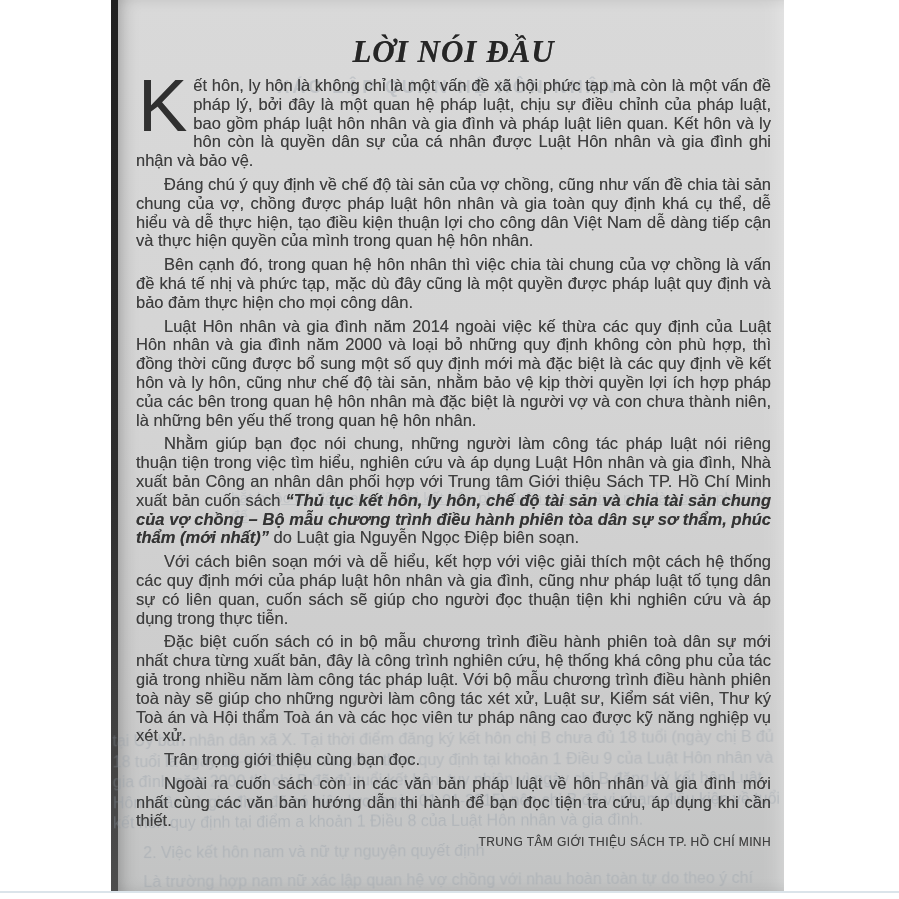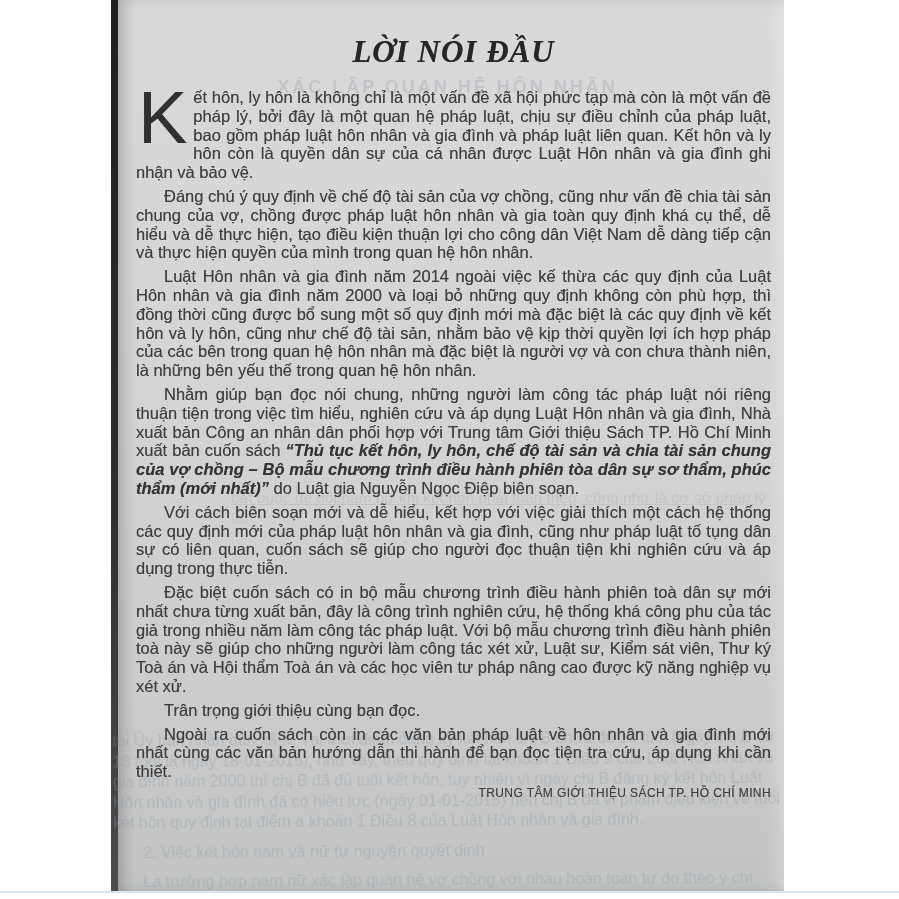--- a/index.html
+++ b/index.html
@@ -23,21 +23,21 @@
   
   .edge {
     position: absolute; left: 0; top: 0; bottom: 0; width: 7px;
     background: linear-gradient(180deg, #202020 0%, #2e2e2e 55%, #4d4d4d 100%);
   }
   .content {
     position: absolute;
     left: 25px; right: 13px; top: 0;
   }
   .title {
-    margin: 34px 0 18px 0;
+    margin: 34px 0 6px 0;
     text-align: center;
     font-family: "Liberation Serif", serif;
     font-style: italic;
     font-weight: bold;
     font-size: 31px;
     line-height: 36px;
     letter-spacing: 1px;
     color: #262626;
     text-shadow: 0 0 0.6px rgba(38,38,38,0.55);
   }
@@ -129,20 +129,21 @@
     <div class="g-gap g-indent">Là trường hợp nam nữ xác lập quan hệ vợ chồng với nhau hoàn toàn tự do theo ý chí</div>
     <div>của họ.</div>
   </div>
 
   <div class="content">
     <h1 class="title">LỜI NÓI ĐẦU</h1>
 
     <p class="para first"><span class="dropcap">K</span><span>ết hôn, ly hôn là không chỉ là một vấn đề xã hội phức tạp mà còn là một vấn đề pháp lý, bởi đây là một quan hệ pháp luật, chịu sự điều chỉnh của pháp luật, bao gồm pháp luật hôn nhân và gia đình và pháp luật liên quan. Kết hôn và ly hôn còn là quyền dân sự của cá nhân được Luật Hôn nhân và gia đình ghi nhận và bảo vệ.</span></p>
 
     <p class="para">Đáng chú ý quy định về chế độ tài sản của vợ chồng, cũng như vấn đề chia tài sản chung của vợ, chồng được pháp luật hôn nhân và gia toàn quy định khá cụ thể, dễ hiểu và dễ thực hiện, tạo điều kiện thuận lợi cho công dân Việt Nam dễ dàng tiếp cận và thực hiện quyền của mình trong quan hệ hôn nhân.</p>
+    <p class="para">Bên cạnh đó, trong quan hệ hôn nhân thì việc chia tài chung của vợ chồng là vấn đề khá tế nhị và phức tạp, mặc dù đây cũng là một quyền được pháp luật quy định và bảo đảm thực hiện cho mọi công dân.</p>
     <p class="para">Luật Hôn nhân và gia đình năm 2014 ngoài việc kế thừa các quy định của Luật Hôn nhân và gia đình năm 2000 và loại bỏ những quy định không còn phù hợp, thì đồng thời cũng được bổ sung một số quy định mới mà đặc biệt là các quy định về kết hôn và ly hôn, cũng như chế độ tài sản, nhằm bảo vệ kịp thời quyền lợi ích hợp pháp của các bên trong quan hệ hôn nhân mà đặc biệt là người vợ và con chưa thành niên, là những bên yếu thế trong quan hệ hôn nhân.</p>
 
     <p class="para"><span>Nhằm giúp bạn đọc nói chung, những người làm công tác pháp luật nói riêng thuận tiện trong việc tìm hiểu, nghiên cứu và áp dụng Luật Hôn nhân và gia đình, Nhà xuất bản Công an nhân dân phối hợp với Trung tâm Giới thiệu Sách TP. Hồ Chí Minh xuất bản cuốn sách </span><span class="booktitle">“Thủ tục kết hôn, ly hôn, chế độ tài sản và chia tài sản chung của vợ chồng – Bộ mẫu chương trình điều hành phiên tòa dân sự sơ thẩm, phúc thẩm (mới nhất)”</span><span> do Luật gia Nguyễn Ngọc Điệp biên soạn.</span></p>
 
     <p class="para">Với cách biên soạn mới và dễ hiểu, kết hợp với việc giải thích một cách hệ thống các quy định mới của pháp luật hôn nhân và gia đình, cũng như pháp luật tố tụng dân sự có liên quan, cuốn sách sẽ giúp cho người đọc thuận tiện khi nghiên cứu và áp dụng trong thực tiễn.</p>
     <p class="para">Đặc biệt cuốn sách có in bộ mẫu chương trình điều hành phiên toà dân sự mới nhất chưa từng xuất bản, đây là công trình nghiên cứu, hệ thống khá công phu của tác giả trong nhiều năm làm công tác pháp luật. Với bộ mẫu chương trình điều hành phiên toà này sẽ giúp cho những người làm công tác xét xử, Luật sư, Kiểm sát viên, Thư ký Toà án và Hội thẩm Toà án và các học viên tư pháp nâng cao được kỹ năng nghiệp vụ xét xử.</p>
     <p class="para">Trân trọng giới thiệu cùng bạn đọc.</p>
     <p class="para">Ngoài ra cuốn sách còn in các văn bản pháp luật về hôn nhân và gia đình mới nhất cùng các văn bản hướng dẫn thi hành để bạn đọc tiện tra cứu, áp dụng khi cần thiết.</p>
 
     <div class="signature">TRUNG TÂM GIỚI THIỆU SÁCH TP. HỒ CHÍ MINH</div>

